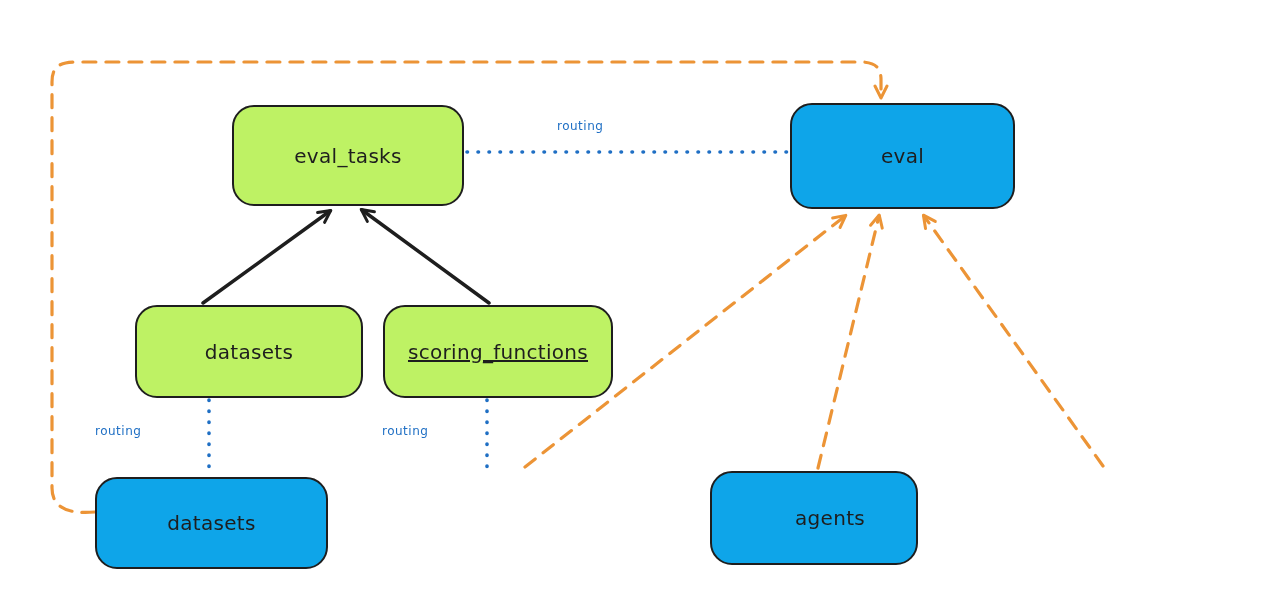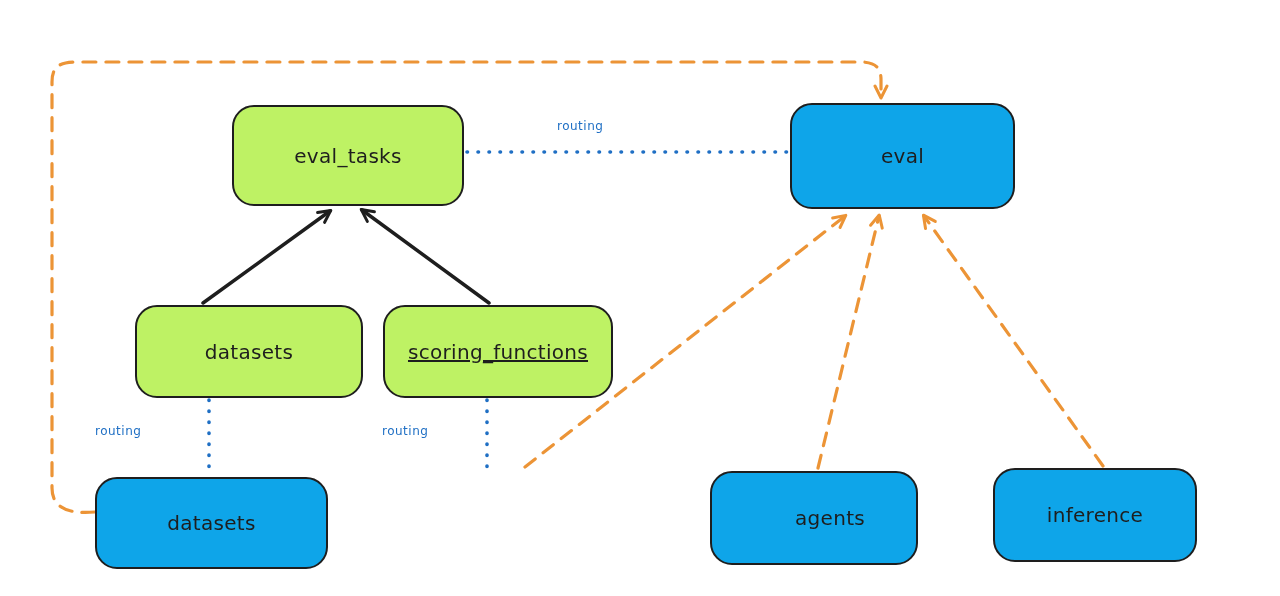--- a/index.html
+++ b/index.html
@@ -85,21 +85,18 @@
 
   <div class="node fill-green" style="left:95px; top:477px; width:233px; height:92px;">
     <span>datasets</span>
   </div>
 
 
   <div class="node fill-green" style="left:710px; top:471px; width:208px; height:94px;padding-left:32px;">
     <span>agents</span>
   </div>
 
-  <div class="node fill-green" style="left:993px; top:468px; width:204px; height:94px;">
-    <span>inference</span>
-  </div>
 
   <div class="edge-label" style="left:557px; top:119px; width:120px;">routing</div>
   <div class="edge-label" style="left:95px; top:424px; width:110px;">routing</div>
   <div class="edge-label" style="left:382px; top:424px; width:110px;">routing</div>
 
 </div>
 
 </body></html>

